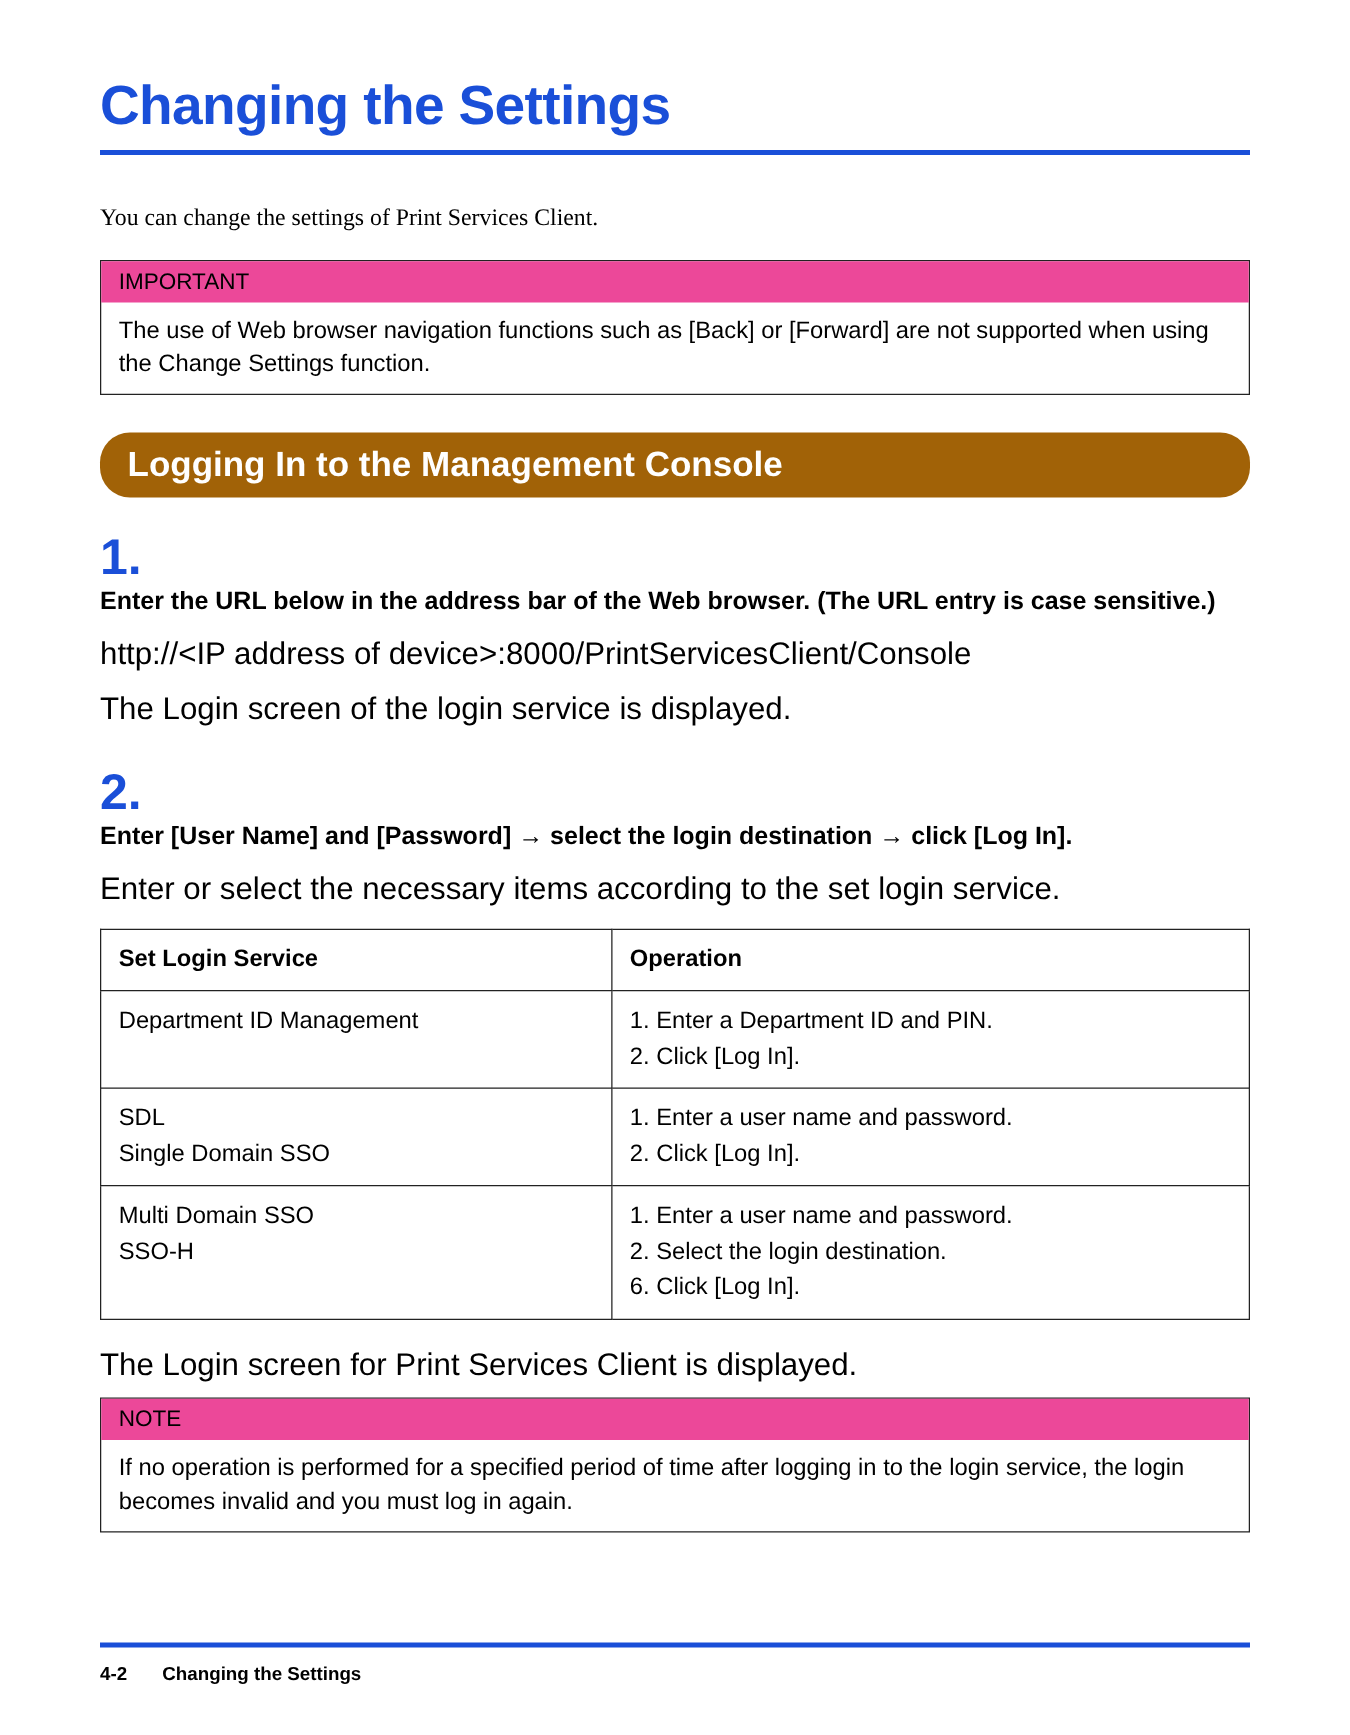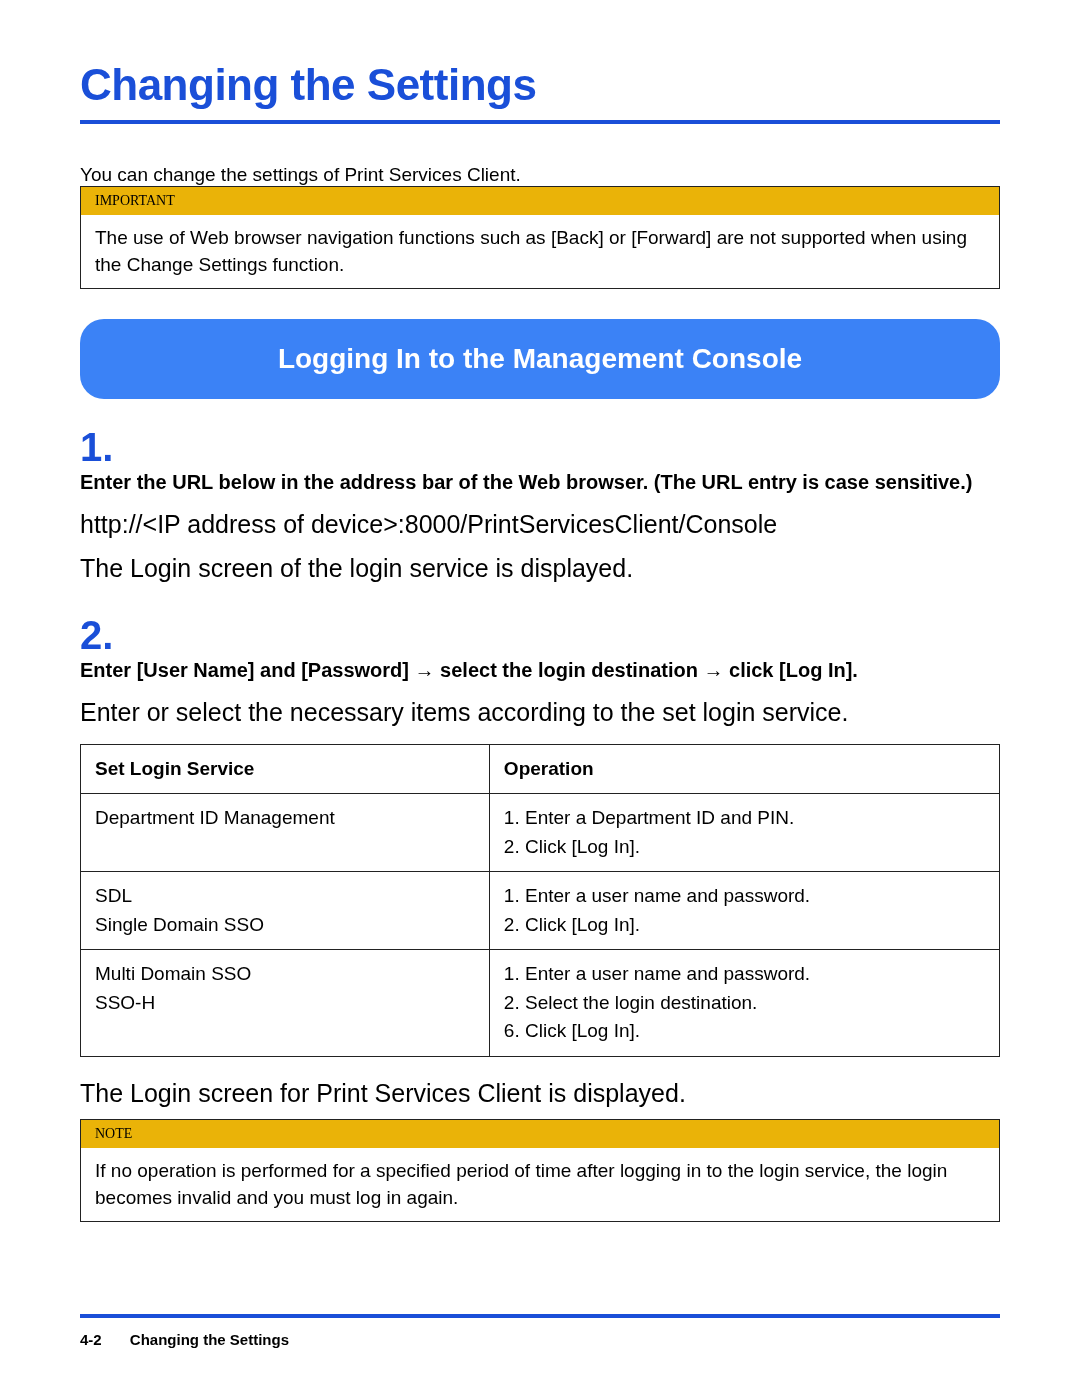--- a/index.html
+++ b/index.html
@@ -16,47 +16,47 @@
     color: #1a4fd8;
     font-weight: 700;
     font-size: 44px;
     padding-bottom: 10px;
     border-bottom: 4px solid #1a4fd8;
     margin-bottom: 40px;
     letter-spacing: -0.5px;
   }
   .intro {
     font-size: 19px;
+    margin-bottom: 22px;
+    font-family: Liberation Serif, serif;
   }
   .callout {
     border: 1px solid #222;
     margin-bottom: 30px;
   }
   .callout-head {
-    background: #eab308;
+    background: #ec4899;
     padding: 6px 14px;
-    font-size: 14px;
-    font-family: Liberation Serif, serif;
+    font-size: 18px;
   }
   .callout-body {
     padding: 10px 14px;
     font-size: 19px;
     line-height: 1.4;
   }
   .section-bar {
-    background: #3b82f6;
+    background: #a16207;
     color: #fff;
     font-weight: 700;
     font-size: 28px;
-    padding: 24px 22px;
+    padding: 10px 22px;
     border-radius: 24px;
     margin-bottom: 28px;
     display: inline-block;
     width: 100%;
-    text-align: center;
   }
   .step {
     margin-bottom: 28px;
   }
   .step-num {
     color: #1a4fd8;
     font-weight: 700;
     font-size: 40px;
     line-height: 1;
     margin-bottom: 2px;

